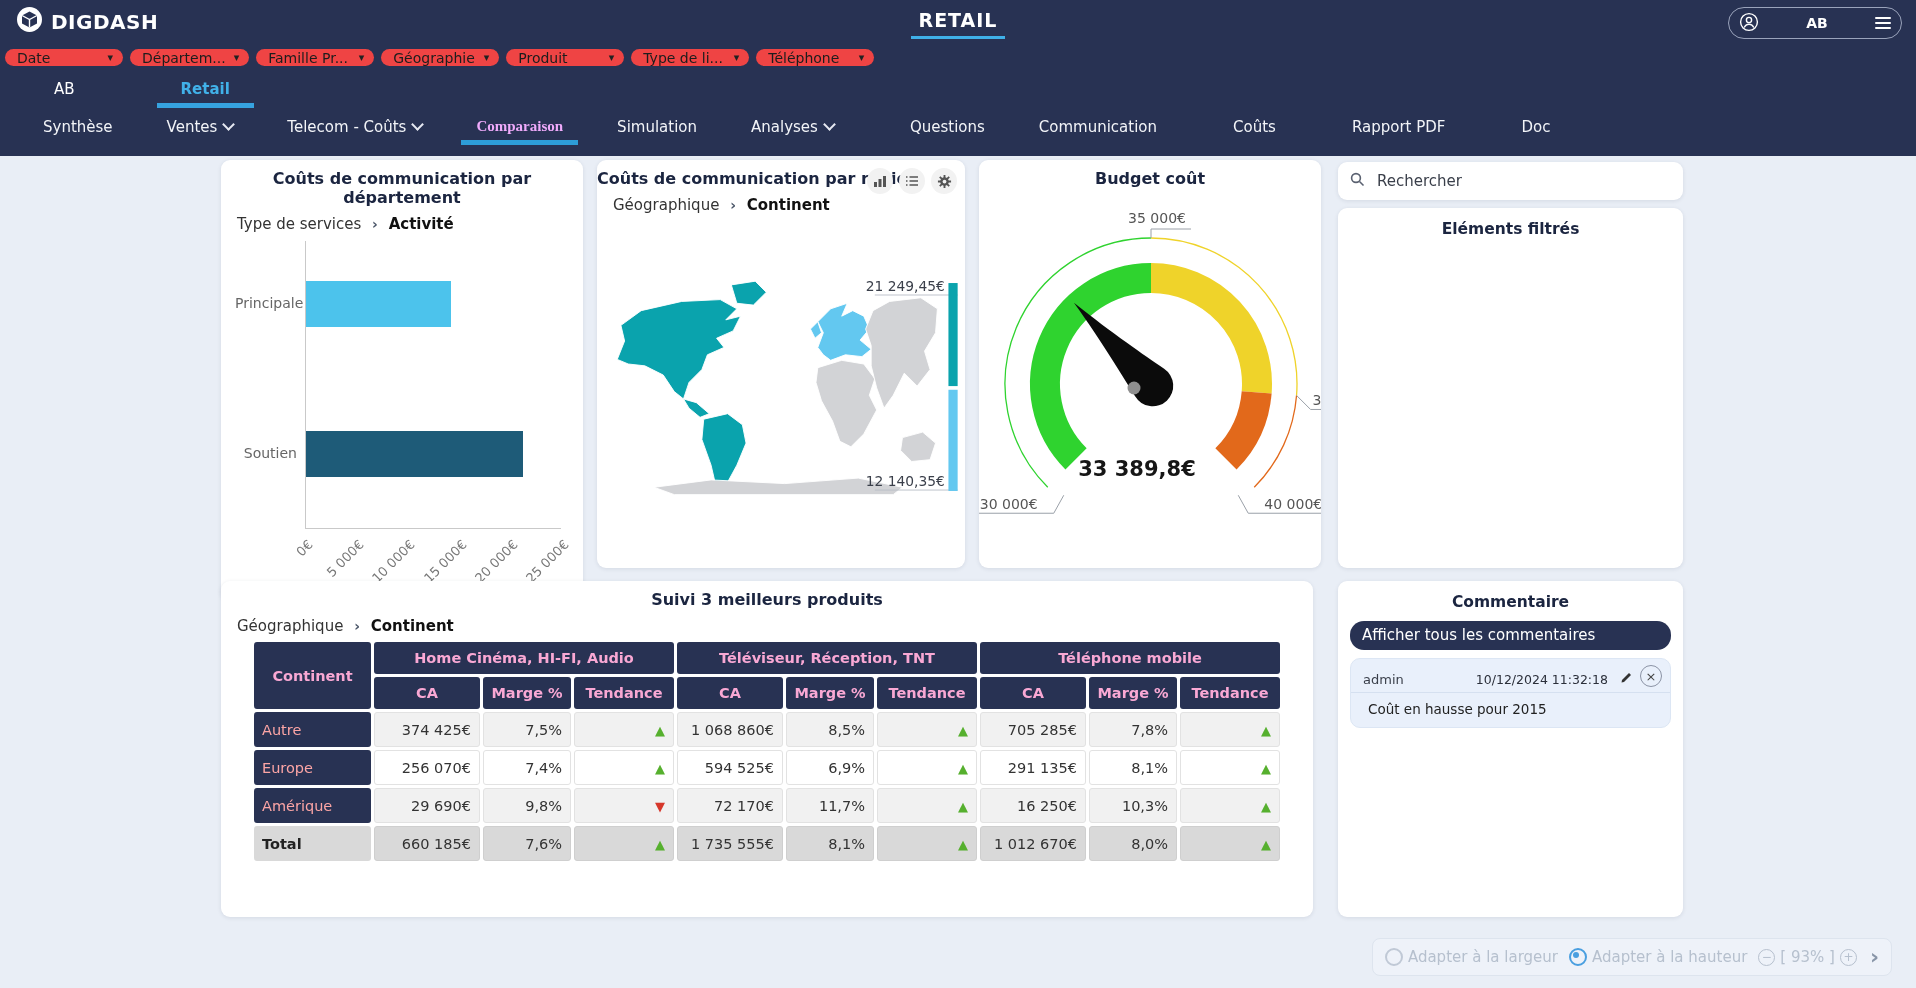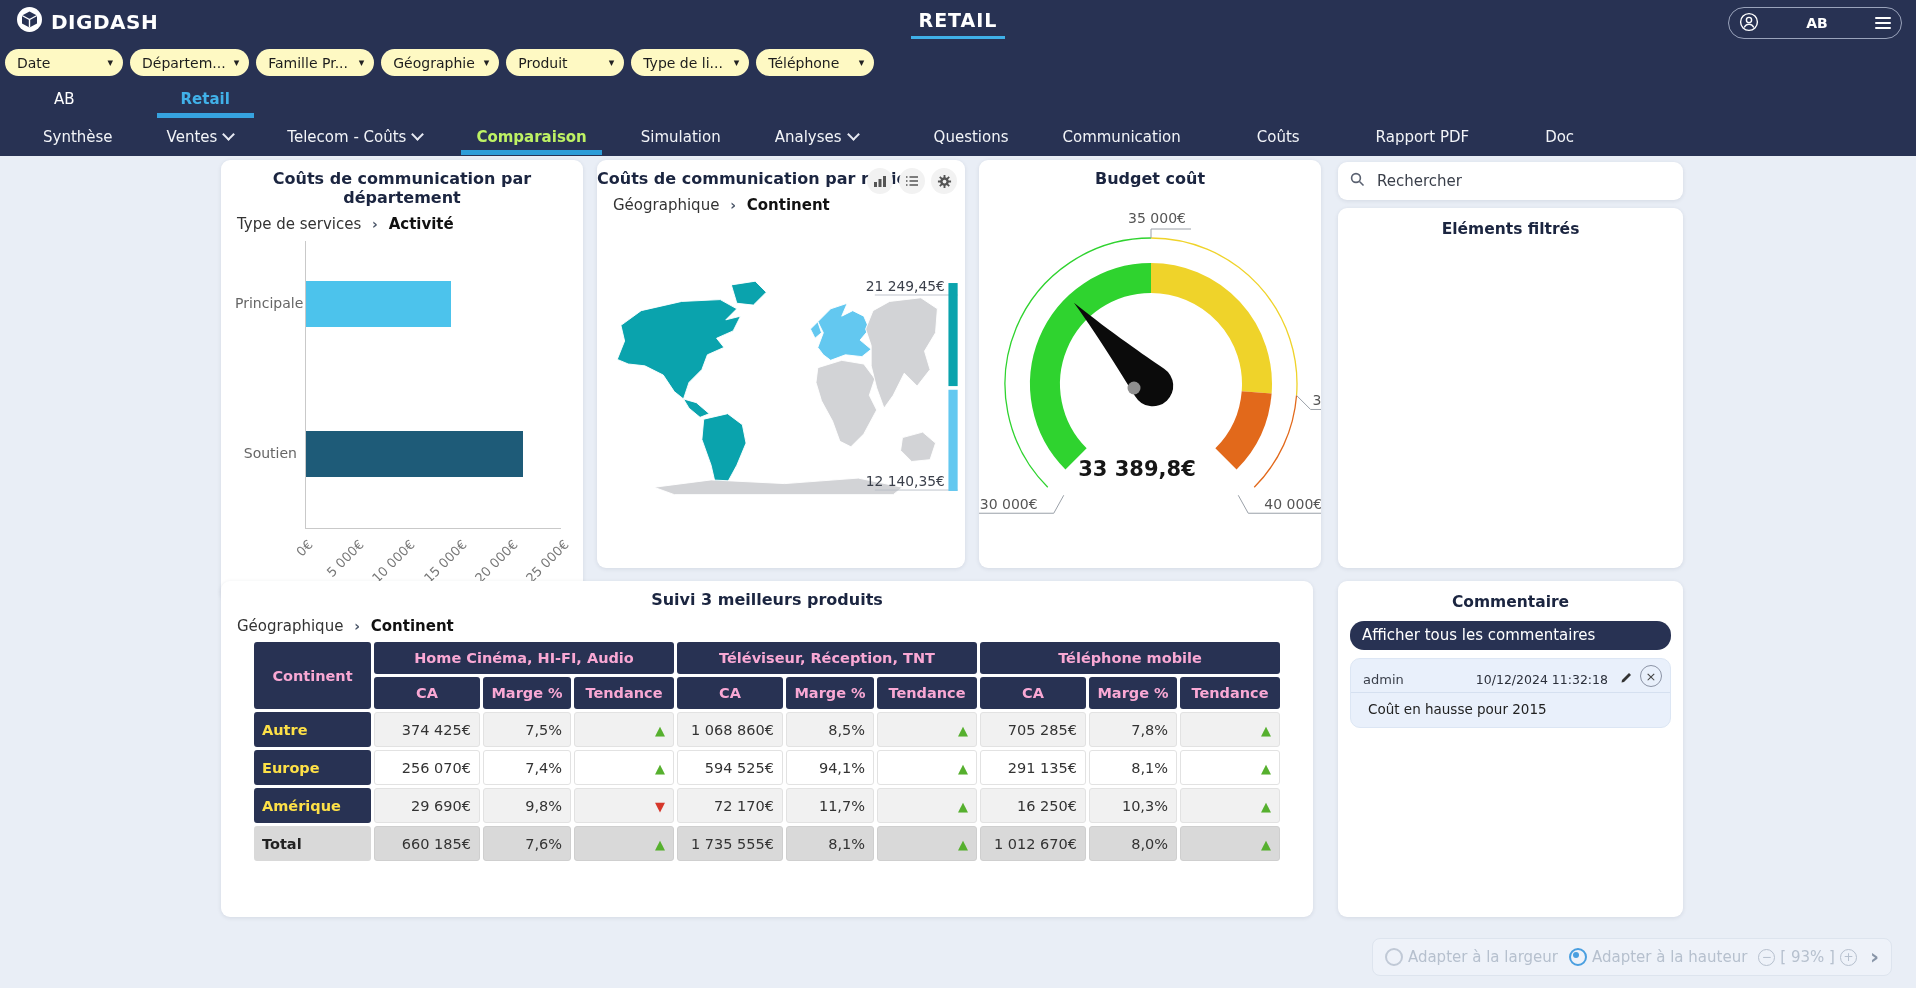--- a/index.html
+++ b/index.html
@@ -13,34 +13,34 @@
     align-items:center;justify-content:center;pointer-events:none;}
   .page-title{color:#fff;font-size:19px;font-weight:600;letter-spacing:1px;
     border-bottom:3px solid #3fb0e8;padding:4px 8px 5px;}
   .userpill{position:absolute;right:14px;top:7px;width:152px;height:30px;
     border:1px solid #9aa3bb;border-radius:16px;display:flex;align-items:center;
     justify-content:space-between;padding:0 10px;color:#fff;font-size:14px;font-weight:600;cursor:pointer;}
   .burger{display:inline-block;width:16px;}
   .burger i{display:block;height:2px;background:#fff;margin:3px 0;border-radius:1px;}
   
   .filterbar{display:flex;gap:7px;padding:5px 0 0 5px;}
-  .pill{background:#fef9c3;border-radius:14px;height:27px;min-width:96px;display:flex;
+  .pill{background:#ef4444;border-radius:14px;height:17px;min-width:96px;display:flex;
     align-items:center;justify-content:space-between;padding:0 10px 0 12px;font-size:14px;
     color:#1d1d1d;cursor:pointer;white-space:nowrap;}
   .pill .caret{font-size:11px;color:#222;margin-left:8px;}
   
   .pagetabs{display:flex;gap:70px;padding-left:36px;height:42px;align-items:flex-end;}
   .ptab{color:#fff;font-size:15px;padding:0 18px 10px;cursor:pointer;position:relative;}
   .ptab.active{color:#41b1e9;font-weight:bold;}
   .ptab.active::after{content:"";position:absolute;left:-6px;right:-6px;bottom:0;height:5px;background:#36a3e0;}
   
   .subtabs{display:flex;padding-left:16px;height:37px;align-items:center;}
   .stab{color:#f2f4f8;font-size:15px;padding:0 27px;height:37px;display:flex;align-items:center;
     gap:7px;cursor:pointer;position:relative;white-space:nowrap;}
-  .stab.active{color:#bef264;font-weight:bold;}
+  .stab.active{color:#f0abfc;font-weight:bold;font-family:Liberation Serif, serif;}
   .stab.active::after{content:"";position:absolute;left:12px;right:12px;bottom:0;height:5px;background:#2d9dd8;}
   .chev{width:7px;height:7px;border-right:2px solid #e6e9f2;border-bottom:2px solid #e6e9f2;
     transform:rotate(45deg);margin-top:-4px;}
   
   .content{position:absolute;top:156px;left:0;right:0;bottom:0;background:#e9eef6;}
   .card{position:absolute;background:#fff;border-radius:9px;box-shadow:0 1px 4px rgba(30,40,70,.10);}
   .card-title{text-align:center;font-size:16px;font-weight:bold;color:#1b2540;padding-top:9px;}
   .crumb{font-size:15px;color:#333;padding:8px 0 2px 16px;}
   .crumb .sep{font-weight:bold;color:#4a5568;margin:0 6px;font-size:14px;}
   .crumb .cur{font-weight:bold;color:#111;}
@@ -74,21 +74,21 @@
   
   #card-search input{border:none;outline:none;font-size:15px;color:#3a3f4a;flex:1;
     font-family:inherit;background:transparent;}
   #card-search input::placeholder{color:#3a3f4a;opacity:1;}
   .mag{margin:0 10px 0 12px;}
   .panel-title{text-align:center;font-size:15.5px;font-weight:bold;color:#1b2540;padding-top:12px;}
   
   table.bi{border-collapse:separate;border-spacing:3px;margin:2px auto 0;table-layout:fixed;}
   table.bi th,table.bi td{font-size:14.5px;padding:3px 8px;border-radius:3px;overflow:hidden;white-space:nowrap;}
   th.hdr{background:#283253;color:#f9a8d4;font-weight:bold;text-align:center;height:26px;}
-  td.rowhdr{background:#283253;color:#fde047;font-weight:bold;text-align:left;}
+  td.rowhdr{background:#283253;color:#fca5a5;font-weight:normal;text-align:left;}
   td.num{text-align:right;color:#333;border:1px solid #e2e2e2;}
   tr.shade td.num{background:#f1f1f1;}
   tr.plain td.num{background:#fff;}
   tr.total td.num{background:#d9d9d9;border-color:#cfcfcf;}
   tr.total td.rowhdr{background:#d9d9d9;color:#222;font-weight:bold;}
   td.num{height:27px;}
   .arr-up{color:#56b02e;font-size:13px;}
   .arr-down{color:#d6372b;font-size:13px;}
   
   .showall{margin:10px 12px 0;background:#283253;color:#fff;font-size:15px;border-radius:14px;
@@ -407,21 +407,21 @@
         <td class="num">705 285€</td>
         <td class="num">7,8%</td>
         <td class="num"><span class="arr-up">▲</span></td>
       </tr>
       <tr class="plain">
         <td class="rowhdr">Europe</td>
         <td class="num">256 070€</td>
         <td class="num">7,4%</td>
         <td class="num"><span class="arr-up">▲</span></td>
         <td class="num">594 525€</td>
-        <td class="num">94,1%</td>
+        <td class="num">6,9%</td>
         <td class="num"><span class="arr-up">▲</span></td>
         <td class="num">291 135€</td>
         <td class="num">8,1%</td>
         <td class="num"><span class="arr-up">▲</span></td>
       </tr>
       <tr class="shade">
         <td class="rowhdr">Amérique</td>
         <td class="num">29 690€</td>
         <td class="num">9,8%</td>
         <td class="num"><span class="arr-down">▼</span></td>

